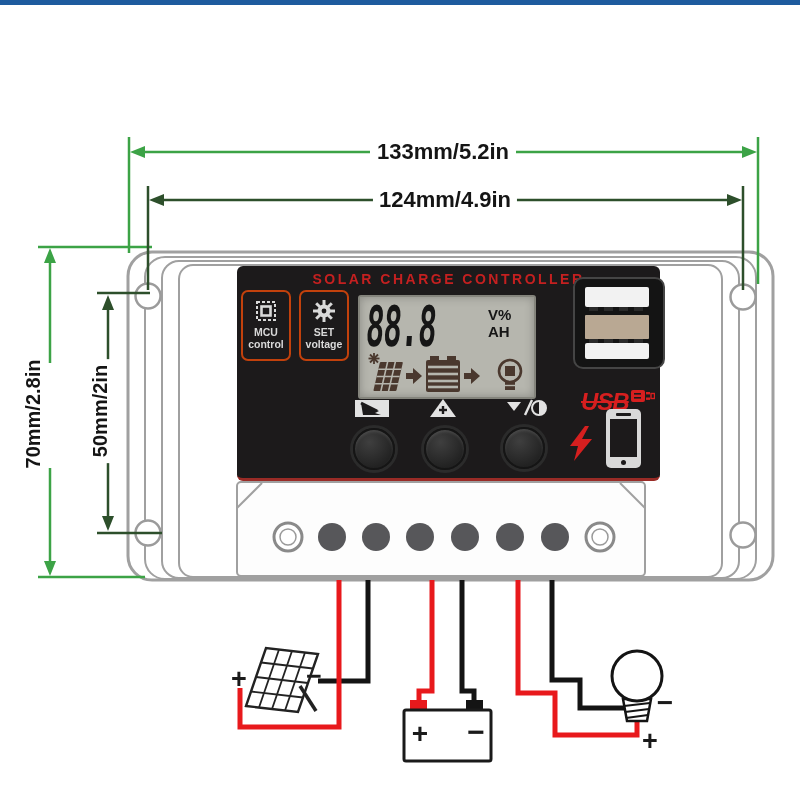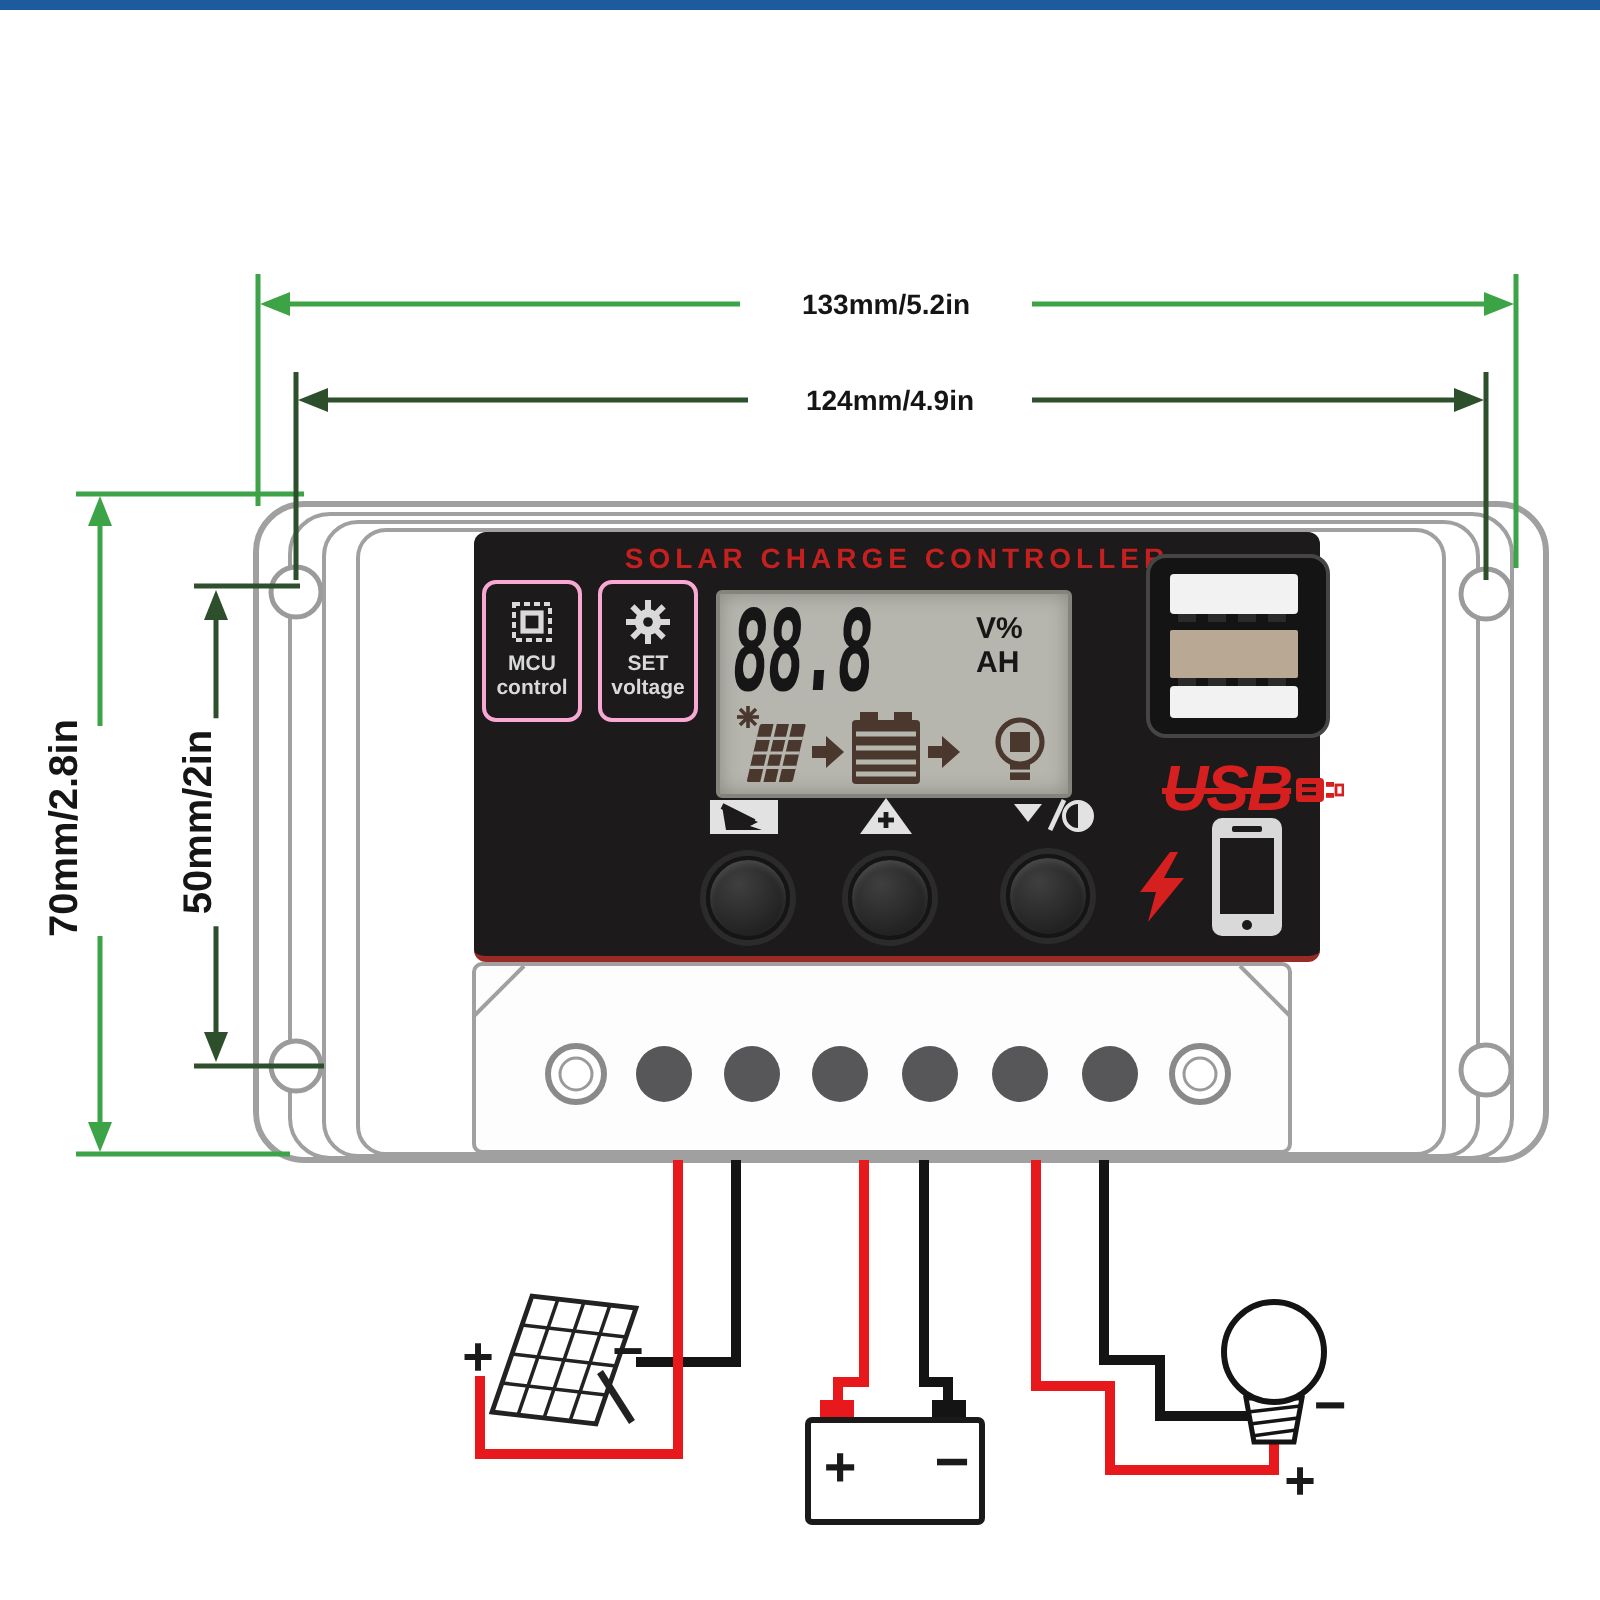--- a/index.html
+++ b/index.html
@@ -6,29 +6,29 @@
   #stage{position:relative;width:800px;height:800px;background:#fff;overflow:hidden;
          font-family:"Liberation Sans",sans-serif;}
   .abs{position:absolute;}
   
   #banner{left:18px;top:22px;width:764px;height:73px;background:#1e5b9e;
           border-bottom:5px solid #b9cde4;display:flex;align-items:center;justify-content:center;}
   #banner h1{margin:0;color:#fff;font-size:50px;font-weight:bold;letter-spacing:1px;
              transform:scaleX(0.88);white-space:nowrap;}
   #topstrip{left:0;top:0;width:800px;height:5px;background:#1e5b9e;}
   
-  .dimlbl{font-size:14px;font-weight:600;color:#151515;white-space:nowrap;
+  .dimlbl{font-size:22px;font-weight:600;color:#151515;white-space:nowrap;
           transform:translate(-50%,-50%);background:#fff;padding:0 6px;}
   .dimlbl.vert{transform:translate(-50%,-50%) rotate(-90deg);}
   
   #panel{left:237px;top:266px;width:423px;height:212px;background:#1c1a1b;border-radius:6px;
          border-bottom:3px solid #992b26;box-sizing:content-box;}
   #panel-title{left:0;top:5px;width:423px;text-align:center;color:#c42020;font-size:14px;
                font-weight:bold;letter-spacing:2.5px;white-space:nowrap;}
-  .featbox{width:46px;height:67px;border:2px solid #f9a8d4;border-radius:7px;
+  .featbox{width:46px;height:67px;border:2px solid #c2410c;border-radius:7px;
            display:flex;flex-direction:column;align-items:center;justify-content:flex-start;}
   .featbox .ic{margin-top:4px;height:30px;display:flex;align-items:center;}
   .featlbl{color:#d9d9d9;font-size:10.5px;line-height:1.15;text-align:center;font-weight:bold;}
   
   #lcd{left:121px;top:29px;width:174px;height:100px;background:#b6b6ae;border:2px solid #84847c;
        border-radius:3px;box-shadow:inset 0 0 10px rgba(0,0,0,.25);}
   #lcd-digits{left:8px;top:2px;font-family:"DejaVu Sans Mono",monospace;font-weight:bold;
               font-size:56px;line-height:1;color:#161616;transform:skewX(-4deg) scaleX(0.55);
               transform-origin:left top;letter-spacing:-2px;}
   .lcd-unit{font-size:15px;font-weight:bold;color:#161616;line-height:1;}
@@ -37,22 +37,22 @@
            background:radial-gradient(circle at 38% 32%, #3f3f3f, #222 72%);
            box-shadow:0 0 0 3px #2b2b2b, inset 0 2px 3px rgba(255,255,255,.12);}
   
   #usbports{left:336px;top:11px;width:88px;height:88px;background:#141414;border:2px solid #454545;
             border-radius:10px;}
   .usbslot{left:10px;width:64px;background:#f2f2f2;border-radius:2px;}
   .usbdash{left:14px;width:56px;height:4px;
            background:repeating-linear-gradient(90deg,#2a2a2a 0 9px,transparent 9px 15px);}
   #usbmid{left:10px;top:36px;width:64px;height:24px;background:#b9a893;border-radius:1px;}
   #usblogo{left:344px;top:110px;display:flex;align-items:center;gap:2px;}
-  #usblogo span{color:#d61f1f;font-size:32px;font-weight:bold;font-style:italic;
-                text-decoration:line-through;letter-spacing:-1px;}
+  #usblogo span{color:#d61f1f;font-size:24px;font-weight:bold;font-style:italic;
+                text-decoration:line-through;letter-spacing:-1px;margin-top:12px;}
   
   #phone{left:369px;top:143px;width:35px;height:59px;background:#d9d9d9;border-radius:5px;}
   #phone .screen{left:4px;top:10px;width:27px;height:38px;background:#1c1a1b;}
   #phone .slot{left:10px;top:4px;width:15px;height:3px;background:#1c1a1b;border-radius:1px;}
   #phone .dot{left:15px;bottom:3px;width:5px;height:5px;background:#1c1a1b;border-radius:50%;}
   
   .pol{font-weight:bold;color:#1a1a1a;transform:translate(-50%,-50%);line-height:1;}
 </style>
 </head>
 <body>

